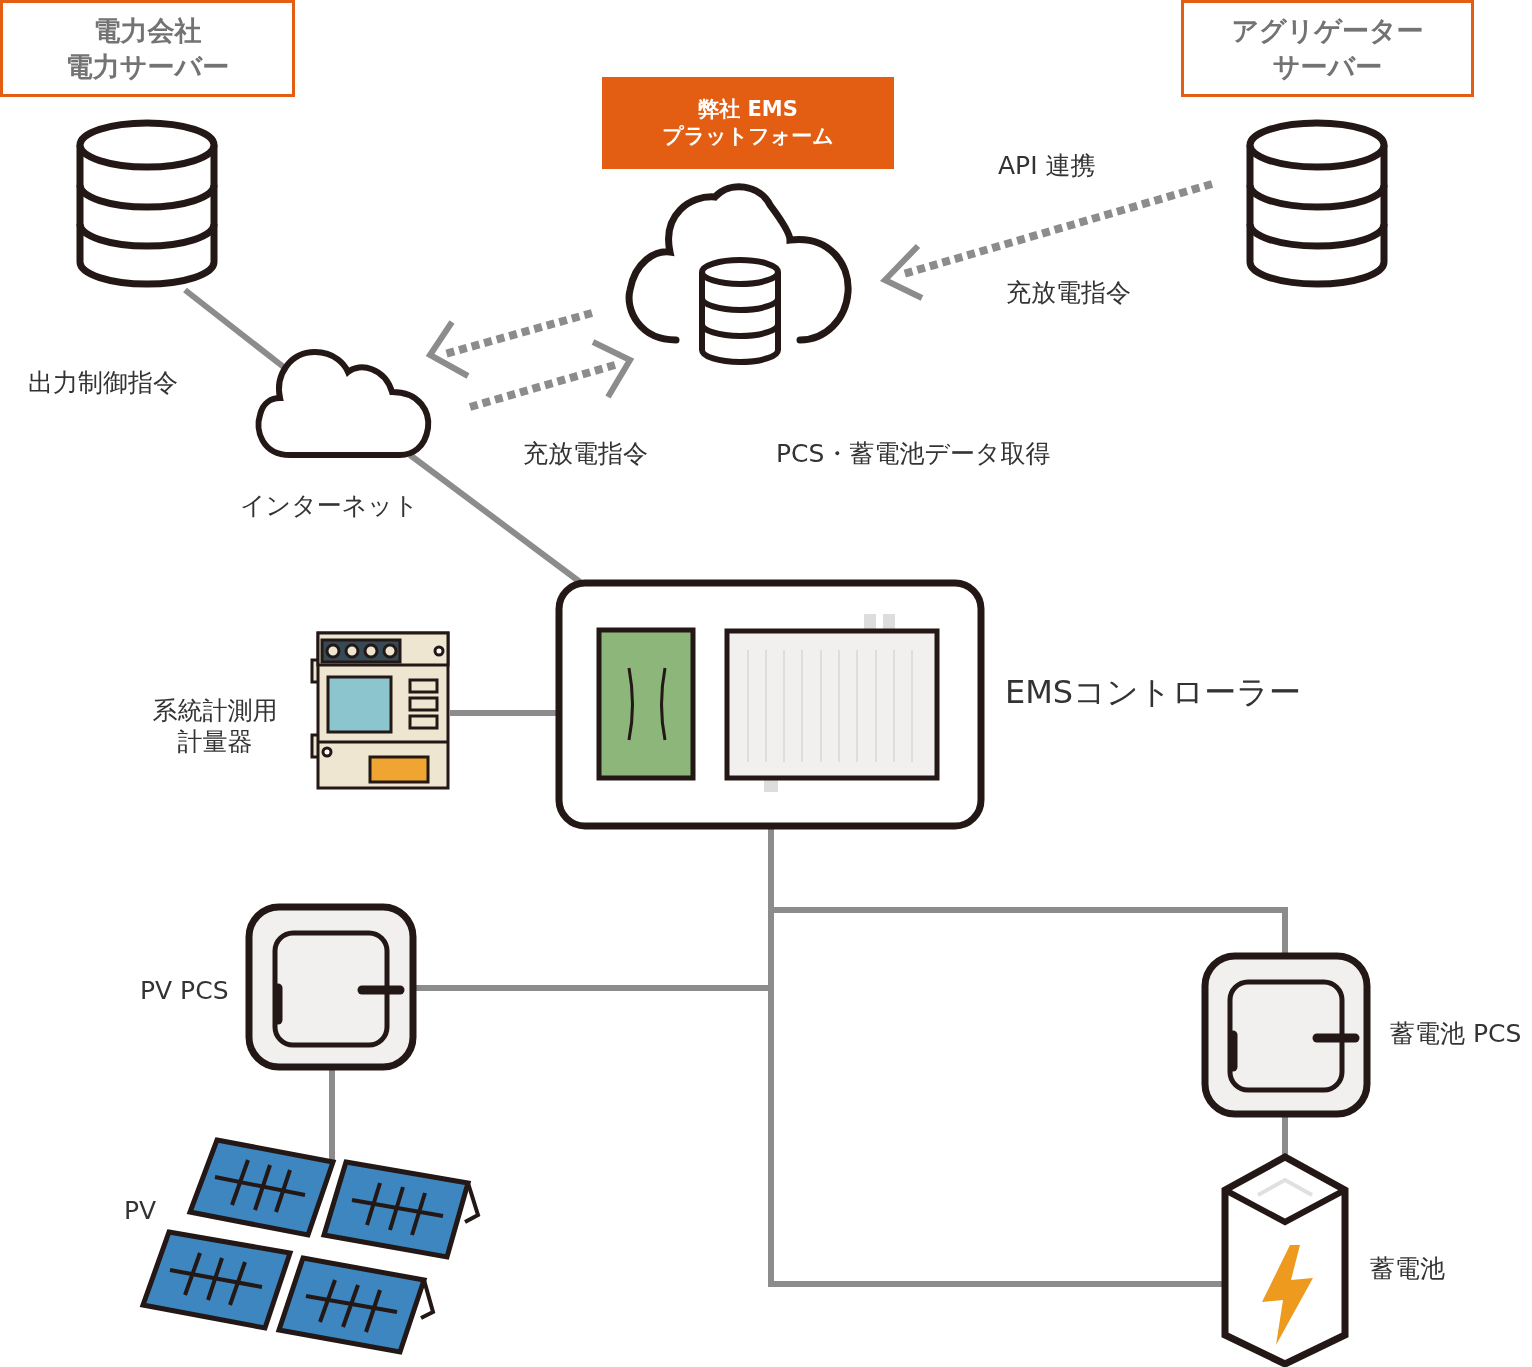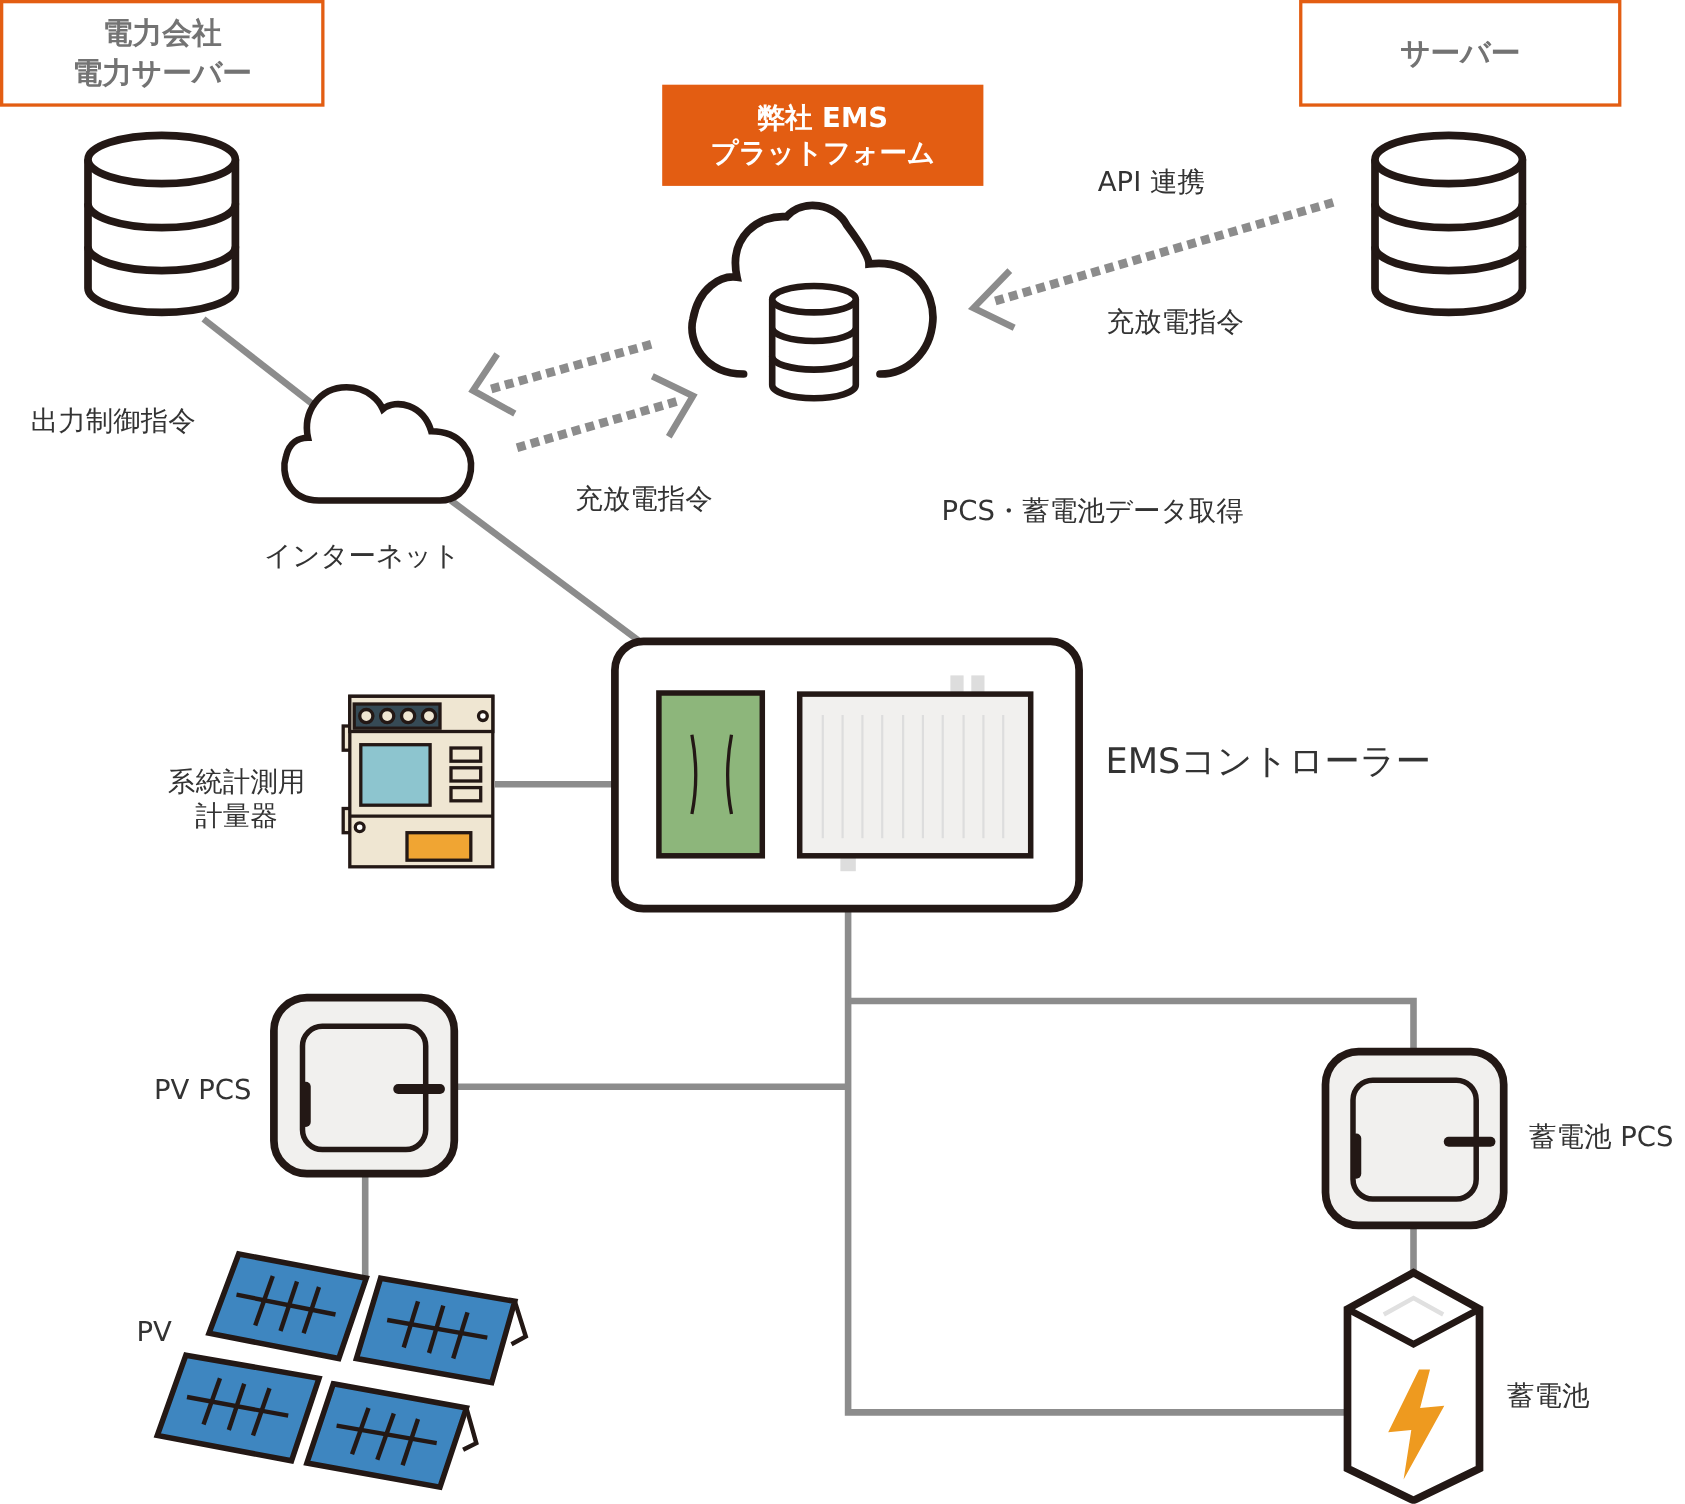--- a/index.html
+++ b/index.html
@@ -7,21 +7,21 @@
          font-family: "DejaVu Sans", "Liberation Sans", sans-serif; color: #333333; }
   svg.canvas { position: absolute; left: 0; top: 0; }
   .lbl { position: absolute; font-weight: normal; font-size: 25px; color: #333333;
          white-space: nowrap; line-height: 1.25; }
   .c { text-align: center; }
   .box-outline { position: absolute; border: 3px solid #e35d12; background: #fff;
                  color: #737373; font-weight: bold; font-size: 27px; text-align: center;
                  line-height: 1.3; box-sizing: border-box; display: flex;
                  flex-direction: column; justify-content: center; }
   .box-filled { position: absolute; background: #e35d12; color: #ffffff; font-weight: bold;
-                font-size: 25px; text-align: center; line-height: 1.3; box-sizing: border-box;
+                font-size: 21px; text-align: center; line-height: 1.3; box-sizing: border-box;
                 display: flex; flex-direction: column; justify-content: center; }
 </style>
 </head>
 <body>
 
 <svg class="canvas" width="1532" height="1367" viewBox="0 0 1532 1367">
 
   <g stroke="#8c8c8c" stroke-width="6" fill="none">
     <line x1="185" y1="290" x2="290" y2="372"></line>
     <line x1="410" y1="455" x2="580" y2="582"></line>
@@ -157,32 +157,33 @@
     <path d="M1258,1195 L1285,1180 L1312,1195" stroke="#e0e0e0" stroke-width="4" fill="none"></path>
     <polygon points="1290,1245 1262,1302 1283,1300 1276,1345 1313,1278 1291,1280 1300,1245" fill="#ee9a1f"></polygon>
   </g>
 </svg>
 
 <div class="box-outline" style="left:0;top:0;width:295px;height:97px;">
   <span>電力会社</span>
   <span>電力サーバー</span>
 </div>
 <div class="box-outline" style="left:1181px;top:0;width:293px;height:97px;">
+  <span>アグリゲーター</span>
   <span>サーバー</span>
 </div>
 <div class="box-filled" style="left:602px;top:77px;width:292px;height:92px;">
   <span>弊社 EMS</span>
   <span>プラットフォーム</span>
 </div>
 
 <div class="lbl" style="left:28px;top:367px;">出力制御指令</div>
 <div class="lbl" style="left:998px;top:150px;">API 連携</div>
 <div class="lbl" style="left:1006px;top:277px;">充放電指令</div>
 <div class="lbl" style="left:523px;top:438px;">充放電指令</div>
-<div class="lbl" style="left:856px;top:438px;margin-top:11px;">PCS・蓄電池データ取得</div>
+<div class="lbl" style="left:776px;top:438px;">PCS・蓄電池データ取得</div>
 
 <div class="lbl" style="left:240px;top:490px;font-weight:normal;">インターネット</div>
 <div class="lbl c" style="left:140px;top:695px;width:150px;">
   <div>系統計測用</div>
   <div>計量器</div>
 </div>
 <div class="lbl" style="left:1005px;top:672px;font-size:32px;">EMSコントローラー</div>
 <div class="lbl" style="left:140px;top:975px;">PV PCS</div>
 <div class="lbl" style="left:124px;top:1195px;">PV</div>
 <div class="lbl" style="left:1390px;top:1018px;">蓄電池 PCS</div>

